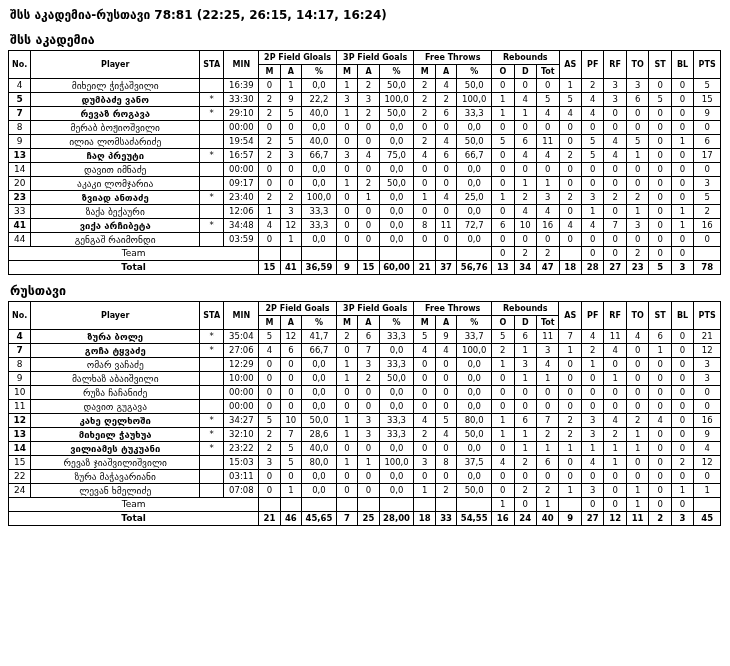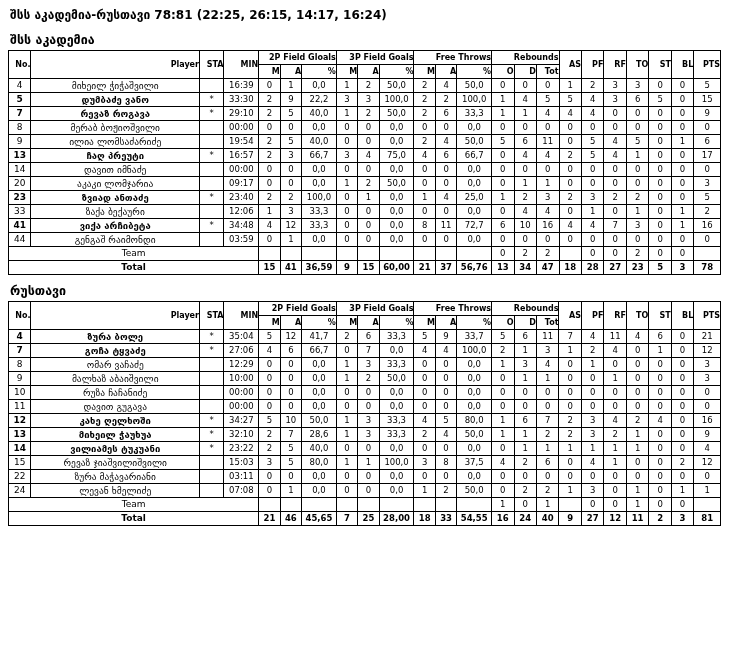--- a/index.html
+++ b/index.html
@@ -45,21 +45,20 @@
     height: 13px;
     line-height: 13px;
     text-align: center;
     vertical-align: middle;
     overflow: hidden;
     white-space: nowrap;
   }
   table.box thead th {
     font-weight: bold;
     font-size: 8px;
-    text-align: right;
   }
   .grp {
     font-size: 8px;
     font-weight: bold;
   }
   td.num {
     text-align: right;
     padding-right: 3px;
     font-size: 9px;
   }
@@ -912,19 +911,19 @@
             <td class="val">54,55</td>
             <td class="val">16</td>
             <td class="val">24</td>
             <td class="val">40</td>
             <td class="val">9</td>
             <td class="val">27</td>
             <td class="val">12</td>
             <td class="val">11</td>
             <td class="val">2</td>
             <td class="val">3</td>
-            <td class="val">81</td>
+            <td class="val">45</td>
           </tr>
         </tbody>
     </table>
   </div>
 
 </div>
 
 </body></html>

